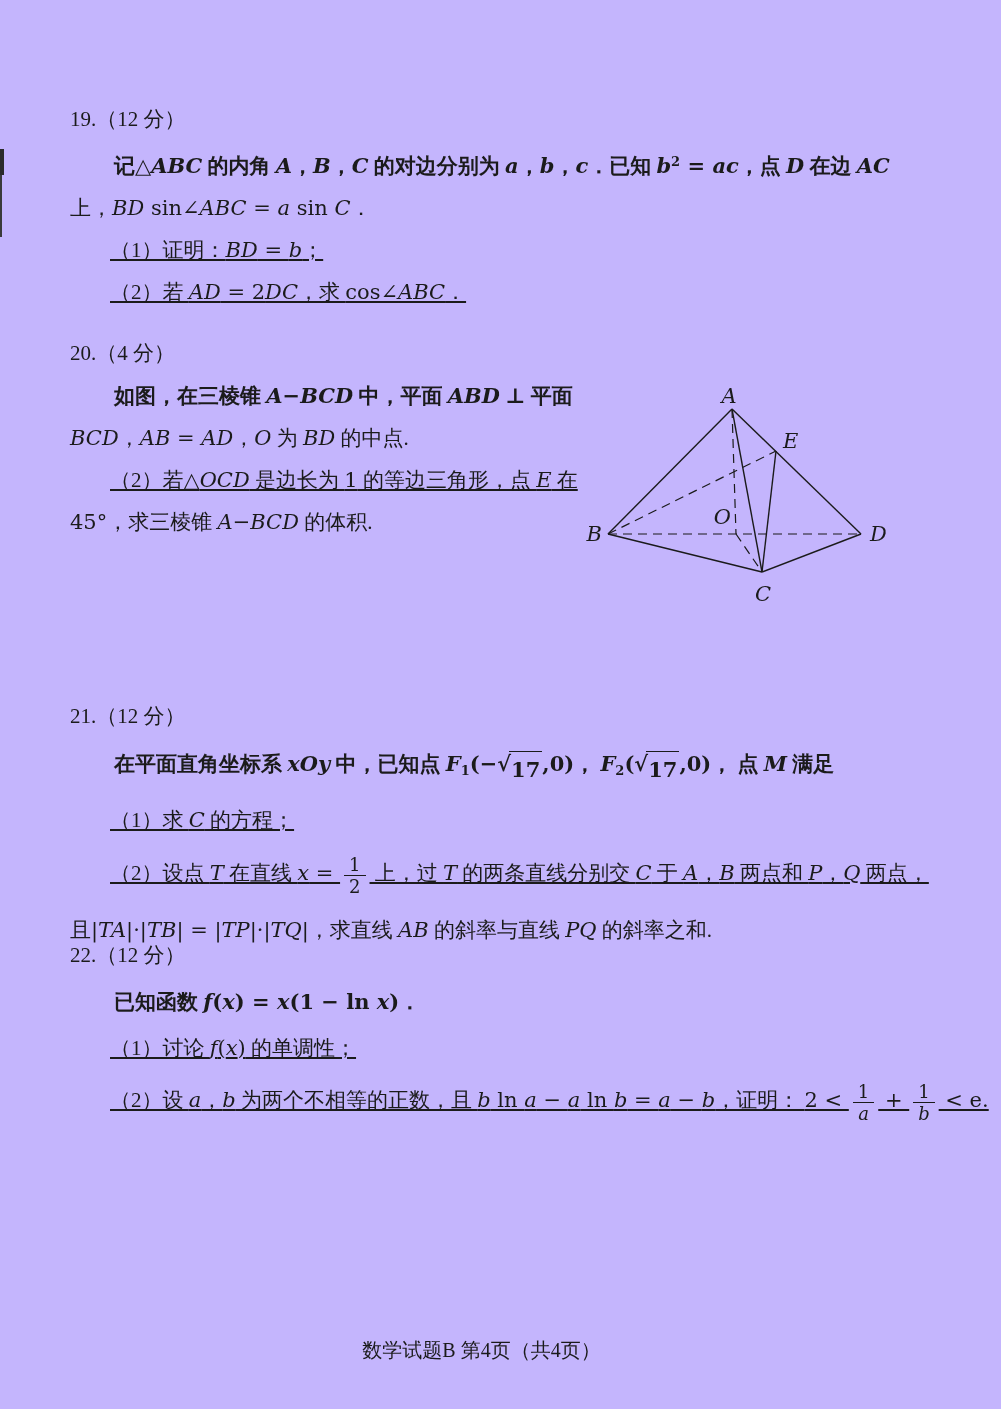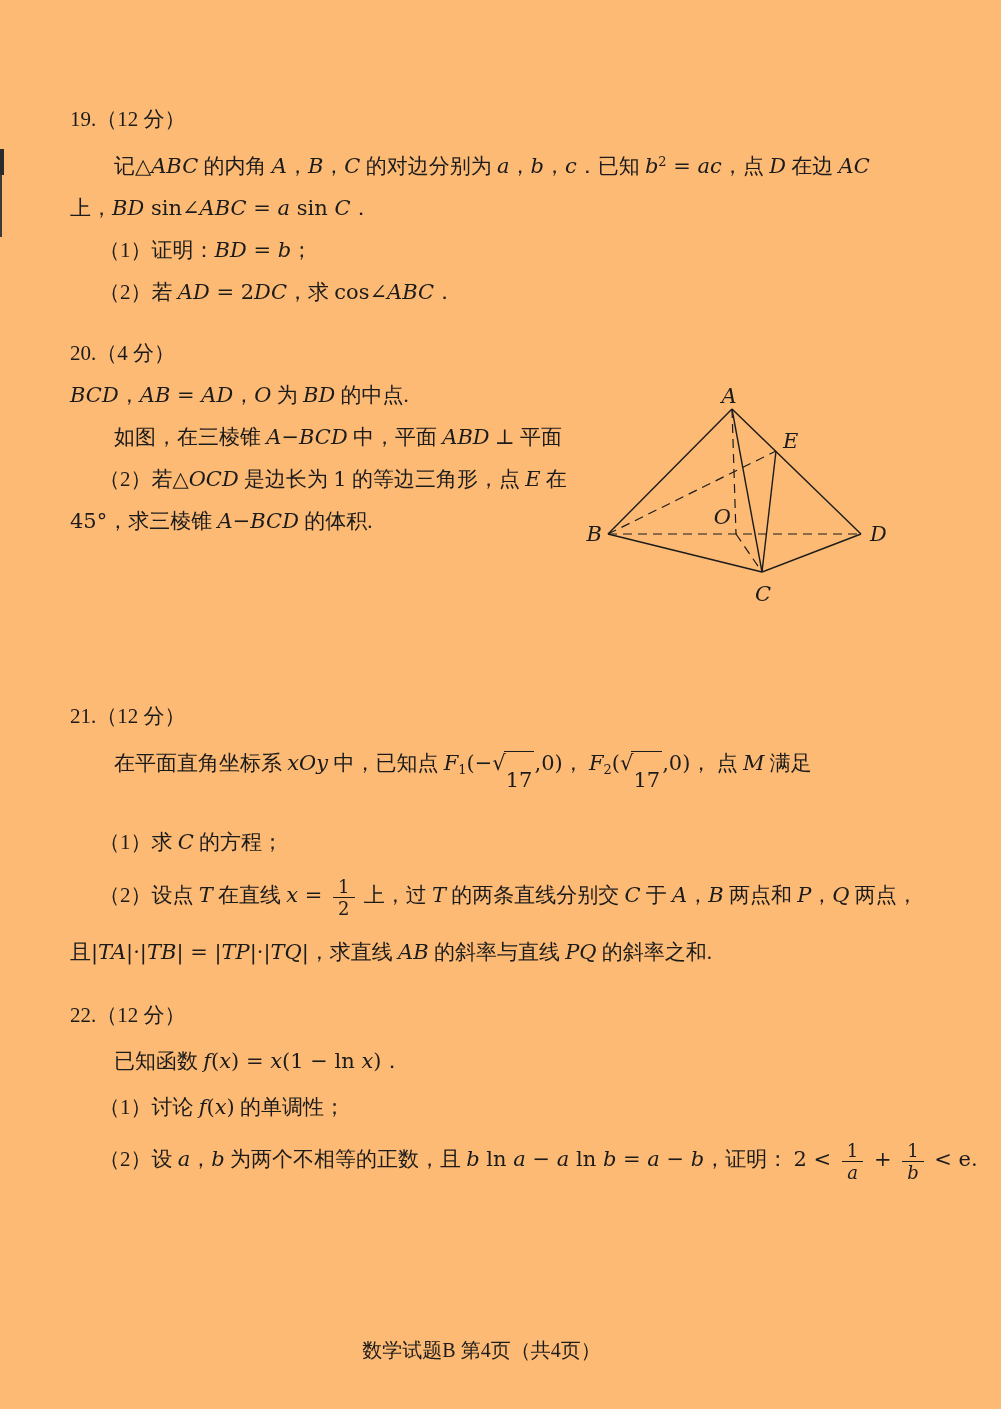--- a/index.html
+++ b/index.html
@@ -1,41 +1,41 @@
 <!DOCTYPE html>
 <html><head>
 <meta charset="utf-8">
 <style>
   html,body{margin:0;padding:0;background:#ffffff;}
-  .page{position:relative;width:1001px;height:1409px;background:#fdba74;overflow:hidden;
+  .page{position:relative;width:1001px;height:1409px;background:#c4b5fd;overflow:hidden;
         font-family:"Liberation Serif","DejaVu Serif",serif;color:#1b1b1b;}
   
   .a1{position:absolute;left:0;top:149px;width:4px;height:26px;background:#2b2b2b;}
   .a2{position:absolute;left:0;top:175px;width:2px;height:62px;background:#3a3a3a;}
   
   .problem{position:absolute;left:70px;width:900px;}
   #p19{top:106px;}
   #p20{top:340px;width:560px;}
   #p21{top:703px;}
-  #p22{top:1002px;}
+  #p22{top:942px;}
   .line{white-space:nowrap;font-size:21px;line-height:27px;margin-bottom:15px;}
   #p21 .line{margin-bottom:20px;}
   #p22 .line{margin-bottom:19px;}
   .ln-num{margin-left:0;}
-  .ln-first{margin-left:44px;}
+  .ln-first{margin-left:44px;font-weight:bold;}
   .ln-flush{}
-  .ln-item{margin-left:29px;}
+  .ln-item{margin-left:40px;text-decoration:underline;}
   .cn{font-family:"Liberation Serif","DejaVu Serif",serif;}
   .rm{font-family:"DejaVu Serif",serif;}
   .it{font-family:"DejaVu Serif",serif;font-style:italic;}
   .sup{font-size:13px;vertical-align:7px;}
   .sub{font-size:13px;vertical-align:-4px;}
   .sqrt{display:inline-flex;align-items:flex-start;}
   .rs{line-height:25px;}
-  .rb{border-top:1.6px solid #1b1b1b;padding:16px 2px;line-height:25px;margin-left:-2px;}
+  .rb{border-top:1.6px solid #1b1b1b;padding:5px 2px;line-height:25px;margin-left:-2px;}
   .frac{display:inline-block;vertical-align:middle;text-align:center;font-size:18px;margin:0 4px;}
   .fn{display:block;line-height:21px;padding:0 5px;border-bottom:1.6px solid #1b1b1b;}
   .fd{display:block;line-height:21px;}
   
   .fig{position:absolute;left:583px;top:383px;}
   .fig text{font-family:"DejaVu Serif",serif;font-style:italic;font-size:21px;fill:#1b1b1b;}
   .fig .edge{stroke:#1b1b1b;stroke-width:1.4;fill:none;}
   .fig .hid{stroke-dasharray:9 6;stroke-width:1.2;}
   
   .footer{position:absolute;top:1337px;left:0;width:1001px;text-align:center;
@@ -50,22 +50,22 @@
 
   <section class="problem" id="p19">
       <div class="line ln-num"><span class="cn">19.（12 分）</span></div>
       <div class="line ln-first"><span class="cn">记△</span><span class="it">ABC</span><span class="cn"> 的内角 </span><span class="it">A</span><span class="cn">，</span><span class="it">B</span><span class="cn">，</span><span class="it">C</span><span class="cn"> 的对边分别为 </span><span class="it">a</span><span class="cn">，</span><span class="it">b</span><span class="cn">，</span><span class="it">c</span><span class="cn">．已知 </span><span class="it">b</span><span class="rm sup">2</span><span class="rm"> = </span><span class="it">ac</span><span class="cn">，点 </span><span class="it">D</span><span class="cn"> 在边 </span><span class="it">AC</span></div>
       <div class="line ln-flush"><span class="cn">上，</span><span class="it">BD</span><span class="rm"> sin∠</span><span class="it">ABC</span><span class="rm"> = </span><span class="it">a</span><span class="rm"> sin </span><span class="it">C</span><span class="cn">．</span></div>
       <div class="line ln-item"><span class="cn">（1）证明：</span><span class="it">BD</span><span class="rm"> = </span><span class="it">b</span><span class="cn">；</span></div>
       <div class="line ln-item"><span class="cn">（2）若 </span><span class="it">AD</span><span class="rm"> = 2</span><span class="it">DC</span><span class="cn">，求 </span><span class="rm">cos∠</span><span class="it">ABC</span><span class="cn">．</span></div>
     </section>
   <section class="problem" id="p20">
       <div class="line ln-num"><span class="cn">20.（4 分）</span></div>
+      <div class="line ln-first"><span class="cn">如图，在三棱锥 </span><span class="it">A</span><span class="rm">−</span><span class="it">BCD</span><span class="cn"> 中，平面 </span><span class="it">ABD</span><span class="cn"> ⊥ 平面</span></div>
       <div class="line ln-flush"><span class="it">BCD</span><span class="cn">，</span><span class="it">AB</span><span class="rm"> = </span><span class="it">AD</span><span class="cn">，</span><span class="it">O</span><span class="cn"> 为 </span><span class="it">BD</span><span class="cn"> 的中点.</span></div>
-      <div class="line ln-first"><span class="cn">如图，在三棱锥 </span><span class="it">A</span><span class="rm">−</span><span class="it">BCD</span><span class="cn"> 中，平面 </span><span class="it">ABD</span><span class="cn"> ⊥ 平面</span></div>
       <div class="line ln-item"><span class="cn">（2）若△</span><span class="it">OCD</span><span class="cn"> 是边长为 </span><span class="rm">1</span><span class="cn"> 的等边三角形，点 </span><span class="it">E</span><span class="cn"> 在</span></div>
       <div class="line ln-flush"><span class="rm">45°</span><span class="cn">，求三棱锥 </span><span class="it">A</span><span class="rm">−</span><span class="it">BCD</span><span class="cn"> 的体积.</span></div>
     </section>
   <section class="problem" id="p21">
       <div class="line ln-num"><span class="cn">21.（12 分）</span></div>
       <div class="line ln-first"><span class="cn">在平面直角坐标系 </span><span class="it">xOy</span><span class="cn"> 中，已知点 </span><span class="it">F</span><span class="rm sub">1</span><span class="rm">(−</span><span class="sqrt">
           <span class="rs rm">√</span>
           <span class="rb rm">17</span>
         </span><span class="rm">,0)</span><span class="cn">， </span><span class="it">F</span><span class="rm sub">2</span><span class="rm">(</span><span class="sqrt">
           <span class="rs rm">√</span>

